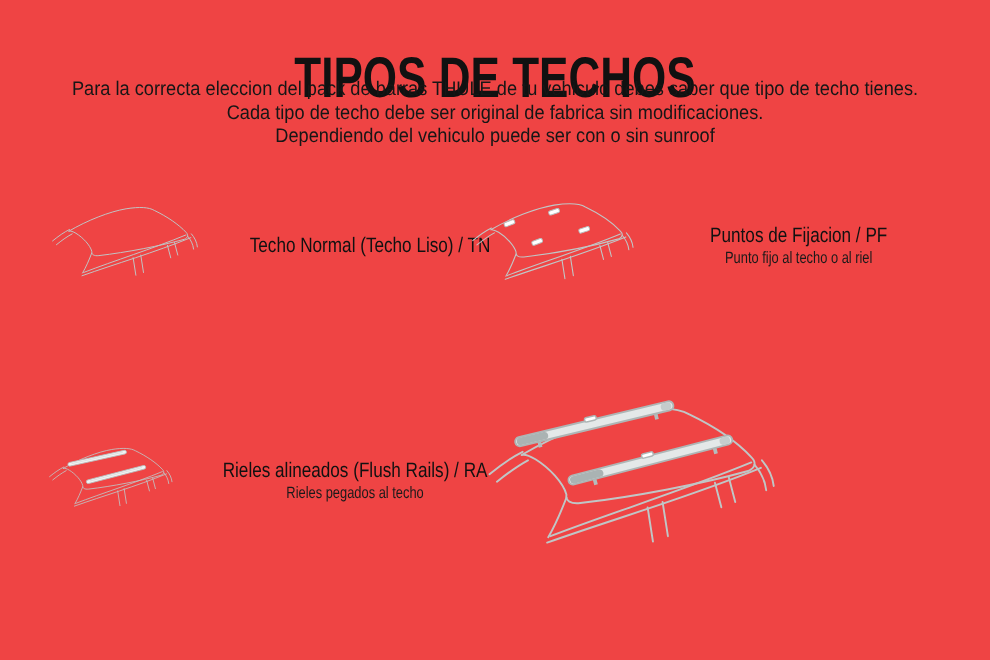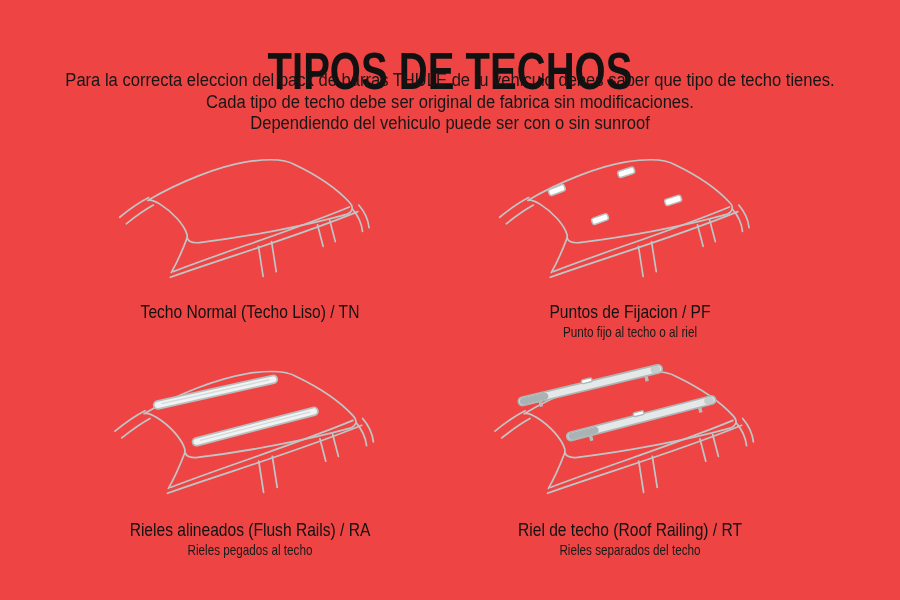--- a/index.html
+++ b/index.html
@@ -23,21 +23,21 @@
     position:absolute;top:70px;left:0;width:900px;
     text-align:center;
     font-size:18px;line-height:21.5px;
     transform:scaleX(.92);
     color:#161616;
   }
   .intro div{white-space:nowrap;}
   .cell{
     position:absolute;margin:0;
     width:440px;
-    display:flex;flex-direction:column;align-items:center;
+    display:flex;align-items:center;
   }
   .cell.tl{left:30px;top:146px;}
   .cell.tr{left:410px;top:146px;}
   .cell.bl{left:30px;top:356px;}
   .cell.br{left:410px;top:356px;}
   .art{width:340px;height:150px;display:block;}
   .cell.bl .art,.cell.br .art{height:158px;}
   figcaption{width:100%;text-align:center;margin-top:4px;}
   .cap-main{
     font-size:19px;line-height:23px;font-weight:400;
@@ -147,19 +147,15 @@
         </g>
         <g transform="translate(112 90) rotate(-14.5)">
           <path d="M24 -4 L24 2 M140 -4 L140 2" stroke="#b5bcbc" stroke-width="3.5"></path>
           <rect x="0" y="-12" width="158" height="8.5" rx="4.2" fill="#e4e8e8" stroke="#aeb6b6" stroke-width="1.8"></rect>
           <rect x="1.5" y="-11.2" width="32" height="7" rx="3.5" fill="#aab3b3"></rect>
           <rect x="146" y="-11.2" width="10" height="7" rx="3.5" fill="#c5cccc"></rect>
           <rect x="72" y="-15" width="11" height="4" rx="1.5" fill="#ffffff" stroke="#aeb6b6" stroke-width="1.4"></rect>
         </g>
       </g>
     </svg>
-    <figcaption>
-      <div class="cap-main">Riel de techo (Roof Railing) / RT</div>
-      <div class="cap-sub">Rieles separados del techo</div>
-    </figcaption>
   </figure>
 
 </div>
 
 </body></html>

